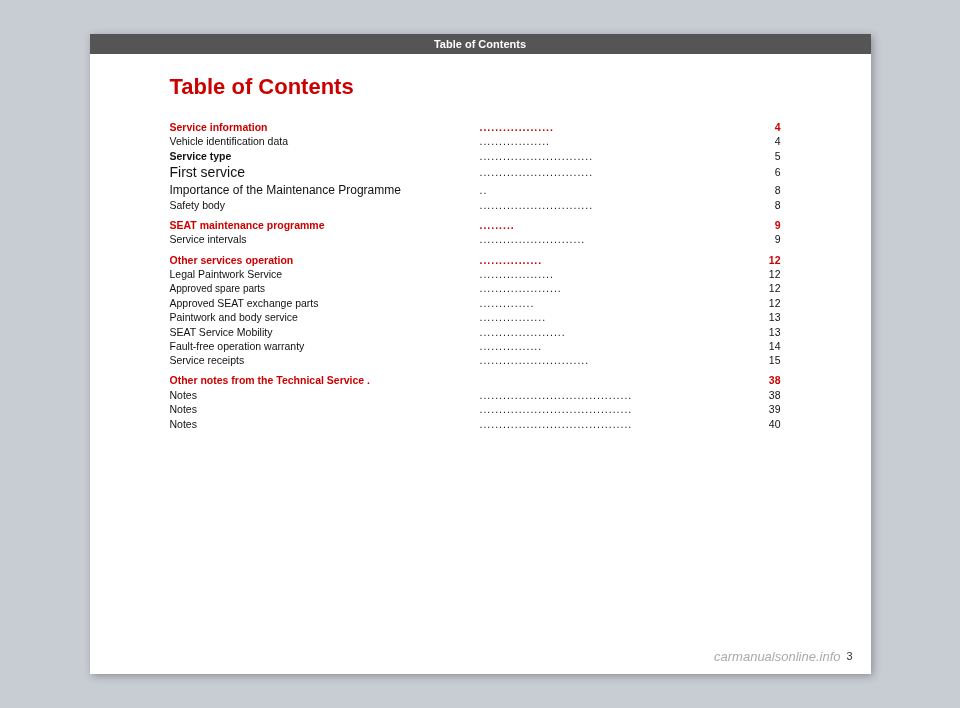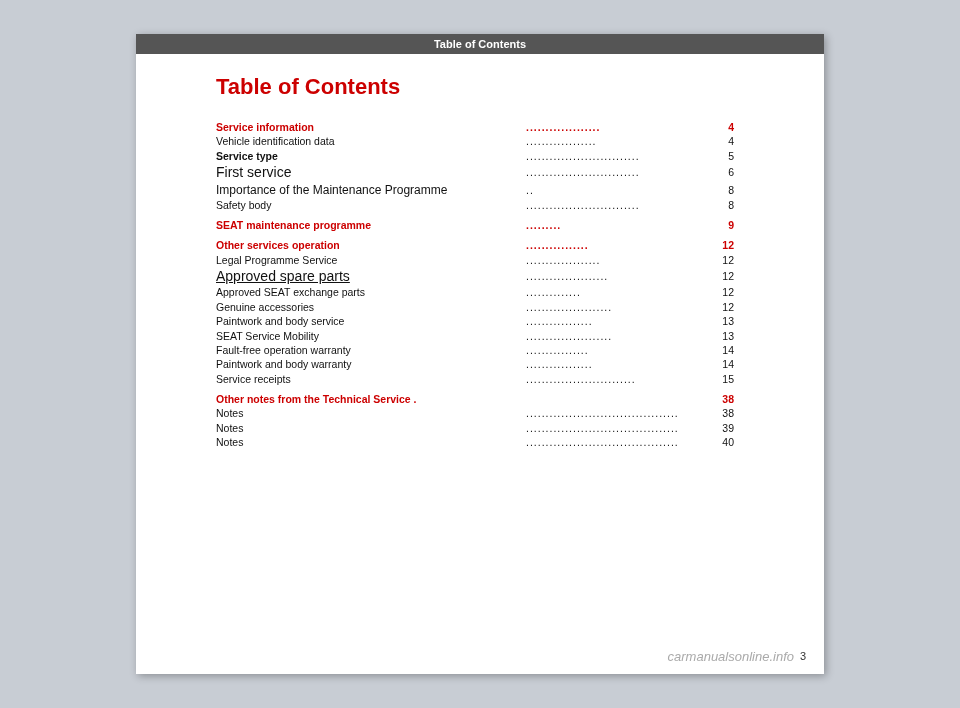--- a/index.html
+++ b/index.html
@@ -7,21 +7,21 @@
       background: #c8cdd4;
       width: 960px;
       height: 708px;
       display: flex;
       justify-content: center;
       align-items: center;
       font-family: Arial, sans-serif;
     }
     .page {
       background: white;
-      width: 688px;
+      width: 781px;
       height: 640px;
       position: relative;
       box-shadow: 2px 2px 8px rgba(0,0,0,0.3);
     }
     .header-bar {
       background: #555;
       color: white;
       text-align: center;
       font-size: 11px;
       font-weight: bold;
@@ -120,63 +120,58 @@
           <tr>
             <td class="entry-label" style="font-size: 10.5px; white-space: nowrap;">Safety body</td>
             <td class="entry-dots" style="font-size: 10.5px; letter-spacing: 1px;">.............................</td>
             <td class="entry-page">8</td>
           </tr>
           <tr class="section-heading">
             <td class="entry-label" style="font-weight: bold; color: rgb(204, 0, 0); font-size: 10.5px; white-space: nowrap;">SEAT maintenance programme</td>
             <td class="entry-dots" style="font-size: 10.5px; letter-spacing: 1px;">.........</td>
             <td class="entry-page">9</td>
           </tr>
+          <tr>
+            <td class="entry-label" style="font-size: 10.5px; white-space: nowrap;">Service intervals</td>
+            <td class="entry-dots" style="font-size: 10.5px; letter-spacing: 1px;">...........................</td>
+            <td class="entry-page">9</td>
+          </tr>
           <tr class="section-heading">
             <td class="entry-label" style="font-weight: bold; color: rgb(204, 0, 0); font-size: 10.5px; white-space: nowrap;">Other services operation</td>
             <td class="entry-dots" style="font-size: 10.5px; letter-spacing: 1px;">................</td>
             <td class="entry-page">12</td>
           </tr>
           <tr>
-            <td class="entry-label" style="font-size: 10.5px; white-space: nowrap;">Legal Programme Service</td>
+            <td class="entry-label" style="font-size: 10.5px; white-space: nowrap;">Legal Paintwork Service</td>
             <td class="entry-dots" style="font-size: 10.5px; letter-spacing: 1px;">...................</td>
             <td class="entry-page">12</td>
           </tr>
           <tr>
-            <td class="entry-label" style="font-size: 14px; white-space: nowrap; text-decoration: underline;">Approved spare parts</td>
+            <td class="entry-label" style="font-size: 10px; white-space: nowrap;">Approved spare parts</td>
             <td class="entry-dots" style="font-size: 10.5px; letter-spacing: 1px;">.....................</td>
             <td class="entry-page">12</td>
           </tr>
           <tr>
             <td class="entry-label" style="font-size: 10.5px; white-space: nowrap;">Approved SEAT exchange parts</td>
             <td class="entry-dots" style="font-size: 10.5px; letter-spacing: 1px;">..............</td>
-            <td class="entry-page">12</td>
-          </tr>
-          <tr>
-            <td class="entry-label" style="font-size: 10.5px; white-space: nowrap;">Genuine accessories</td>
-            <td class="entry-dots" style="font-size: 10.5px; letter-spacing: 1px;">......................</td>
             <td class="entry-page">12</td>
           </tr>
           <tr>
             <td class="entry-label" style="font-size: 10.5px; white-space: nowrap;">Paintwork and body service</td>
             <td class="entry-dots" style="font-size: 10.5px; letter-spacing: 1px;">.................</td>
             <td class="entry-page">13</td>
           </tr>
           <tr>
             <td class="entry-label" style="font-size: 10.5px; white-space: nowrap;">SEAT Service Mobility</td>
             <td class="entry-dots" style="font-size: 10.5px; letter-spacing: 1px;">......................</td>
             <td class="entry-page">13</td>
           </tr>
           <tr>
             <td class="entry-label" style="font-size: 10.5px; white-space: nowrap;">Fault-free operation warranty</td>
             <td class="entry-dots" style="font-size: 10.5px; letter-spacing: 1px;">................</td>
-            <td class="entry-page">14</td>
-          </tr>
-          <tr>
-            <td class="entry-label" style="font-size: 10.5px; white-space: nowrap;">Paintwork and body warranty</td>
-            <td class="entry-dots" style="font-size: 10.5px; letter-spacing: 1px;">.................</td>
             <td class="entry-page">14</td>
           </tr>
           <tr>
             <td class="entry-label" style="font-size: 10.5px; white-space: nowrap;">Service receipts</td>
             <td class="entry-dots" style="font-size: 10.5px; letter-spacing: 1px;">............................</td>
             <td class="entry-page">15</td>
           </tr>
           <tr class="section-heading">
             <td class="entry-label" style="font-weight: bold; color: rgb(204, 0, 0); font-size: 10.5px; white-space: nowrap;">Other notes from the Technical Service .</td>
             <td class="entry-dots" style="font-size: 10.5px; letter-spacing: 1px;"></td>

